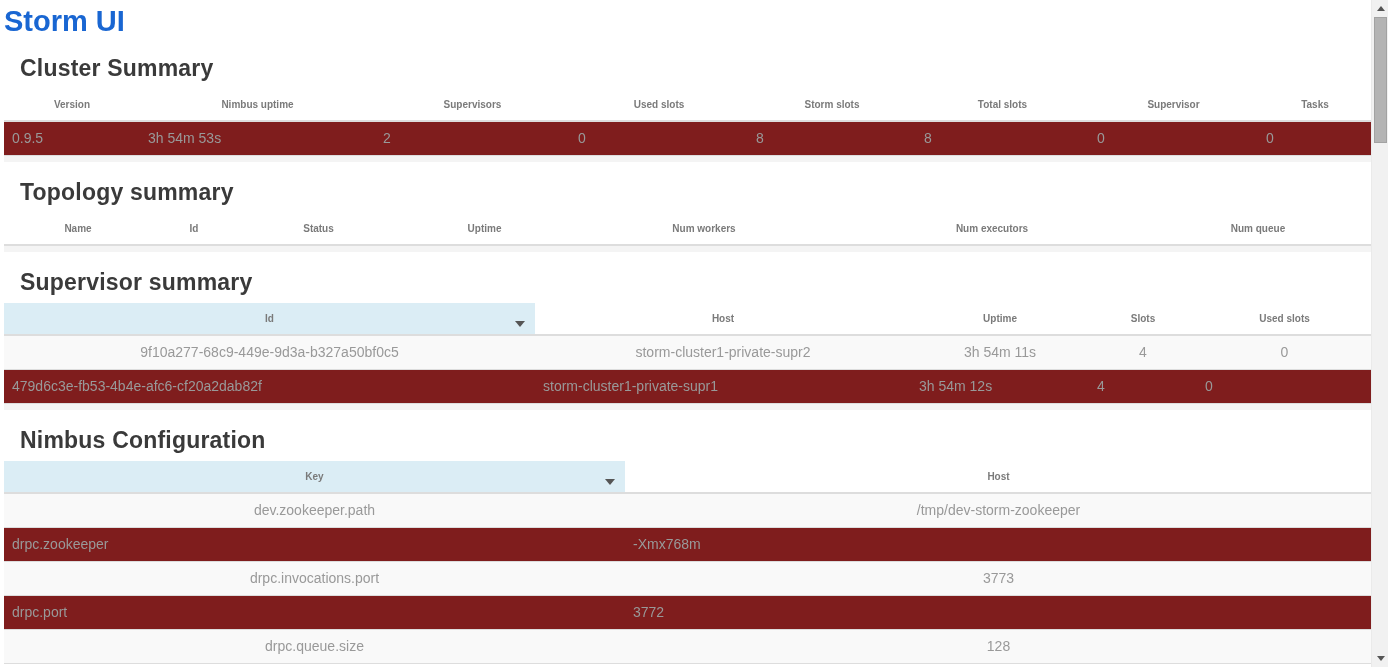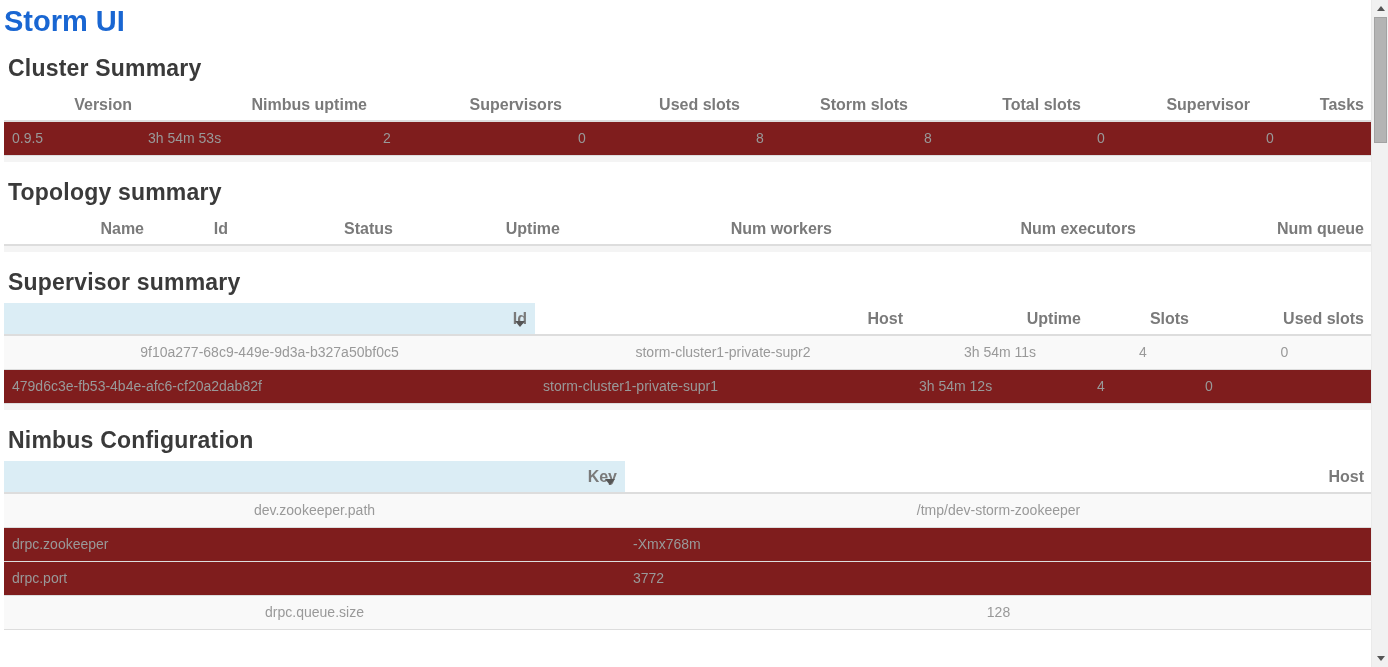--- a/index.html
+++ b/index.html
@@ -13,30 +13,30 @@
     position: absolute; left: 4px; top: 0; width: 1368px;
   }
   h1.page-title {
     font-size: 29px; font-weight: bold; line-height: 33px;
     margin: 5px 0 0 0;
     color: var(--title_blue, #1966d2);
     cursor: pointer;
   }
   h2.section-heading {
     font-size: 23px; font-weight: bold; line-height: 25px;
-    margin: 18px 0 8px 4px;
+    margin: 18px 0 8px 16px;
     color: var(--heading_color, #3a3a3a);
     letter-spacing: 0.2px;
   }
   table.data-table {
     width: 100%; border-collapse: collapse; table-layout: fixed;
   }
   table.data-table th {
-    text-align: right; vertical-align: top;
-    font-size: 16px; font-weight: bold; line-height: 15px;
+    text-align: center; vertical-align: top;
+    font-size: 10px; font-weight: bold; line-height: 15px;
     color: var(--header_text, #7a7a7a);
     padding: 8px; border-bottom: 2px solid var(--border, #dddddd);
     cursor: pointer; white-space: nowrap; overflow: hidden;
   }
   table.data-table td {
     font-size: 14px; line-height: 15px;
     color: var(--cell_text, #999999);
     padding: 9px 8px; border-bottom: 1px solid var(--border, #dddddd);
     white-space: nowrap; overflow: hidden;
   }
@@ -226,20 +226,24 @@
     </thead>
     <tbody>
       <tr class="stripe-odd">
         <td>dev.zookeeper.path</td>
         <td>/tmp/dev-storm-zookeeper</td>
       </tr>
       <tr class="stripe-even">
         <td>drpc.zookeeper</td>
         <td>-Xmx768m</td>
       </tr>
+      <tr class="stripe-odd">
+        <td>drpc.invocations.port</td>
+        <td>3773</td>
+      </tr>
       <tr class="stripe-even">
         <td>drpc.port</td>
         <td>3772</td>
       </tr>
       <tr class="stripe-odd">
         <td>drpc.queue.size</td>
         <td>128</td>
       </tr>
     </tbody>
   </table>

